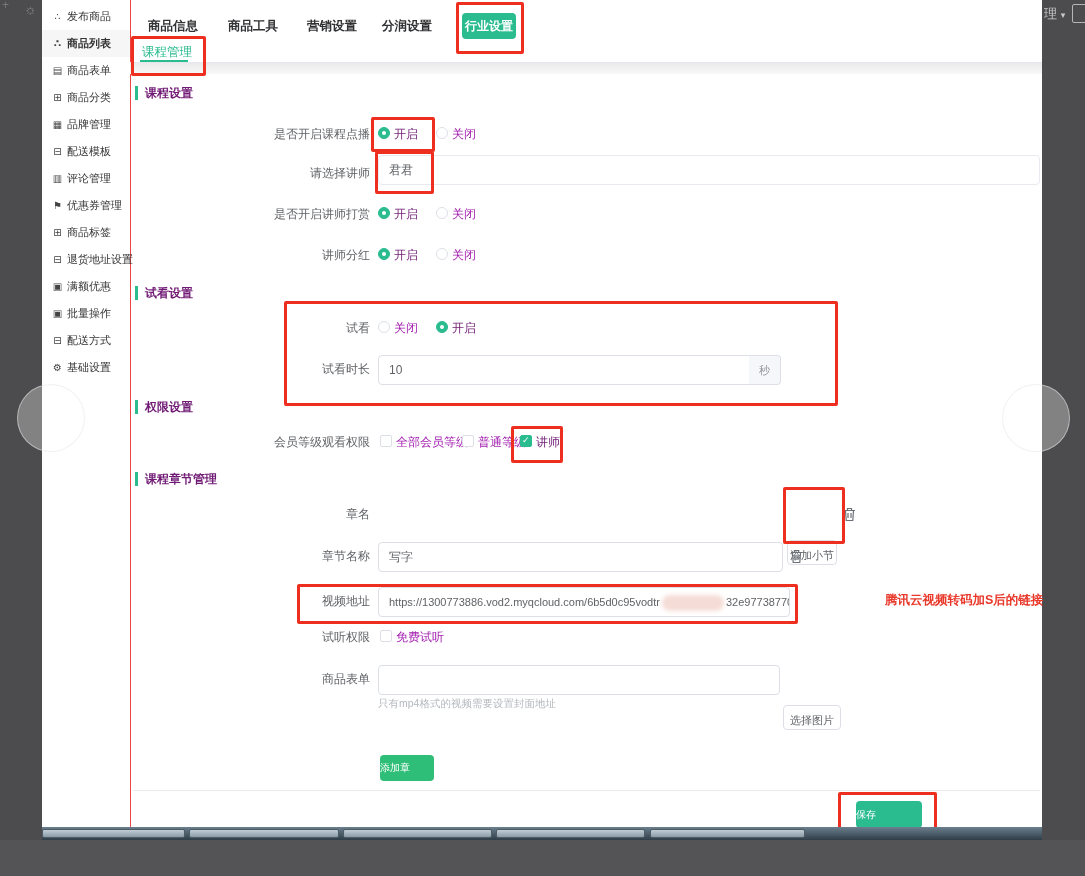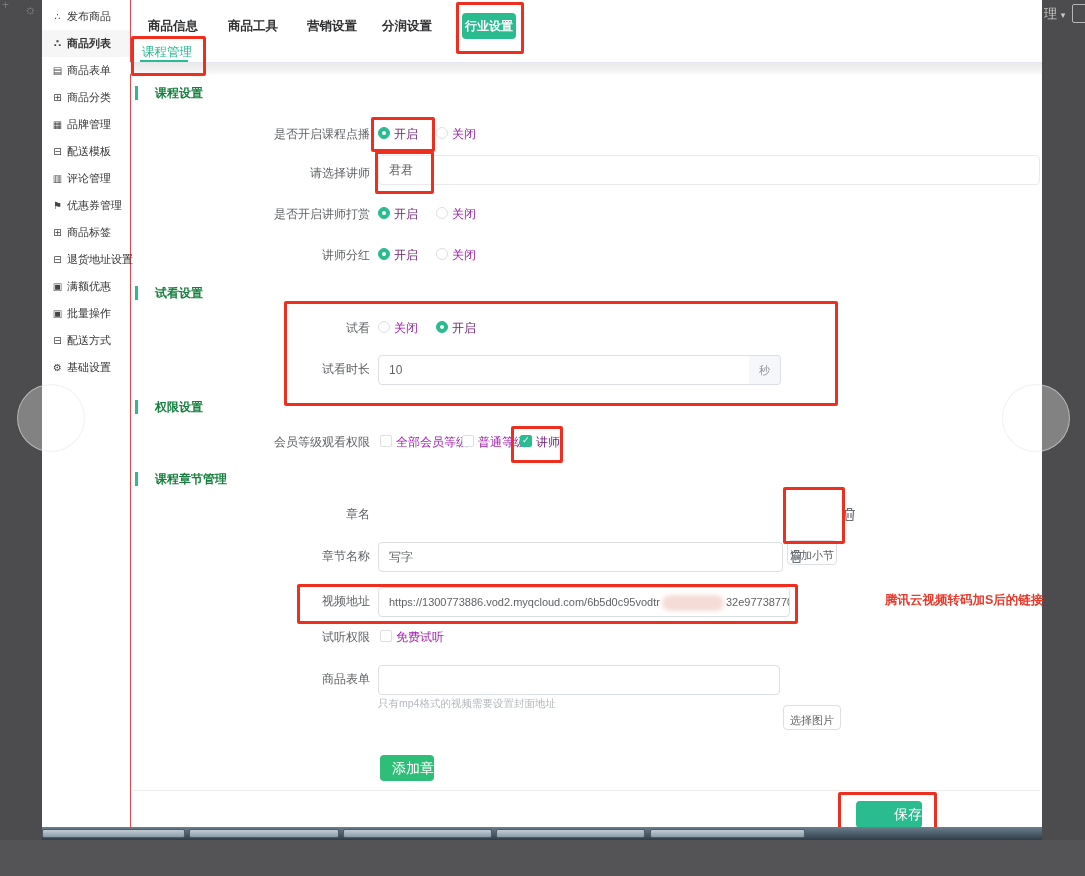--- a/index.html
+++ b/index.html
@@ -14,36 +14,36 @@
   .side-item.active{font-weight:bold;background:#f6f6f6;}
   
   .tab{position:absolute;top:18px;font-size:12.5px;font-weight:bold;color:#303133;cursor:pointer;}
   .tab-btn{position:absolute;left:420px;top:13px;width:54px;height:26px;line-height:26px;text-align:center;
            background:#2abb8f;color:#fff;font-size:12px;font-weight:bold;border-radius:4px;cursor:pointer;}
   .subtab{position:absolute;left:100px;top:44px;font-size:12.5px;color:#2abb8f;cursor:pointer;}
   .subtab-line{position:absolute;left:98px;top:60px;width:48px;height:2px;background:#2abb8f;}
   .hdr-border{position:absolute;left:88px;top:62px;width:912px;height:1px;background:#e4e7ed;}
   .hdr-band{position:absolute;left:88px;top:63px;width:912px;height:11px;background:linear-gradient(#eaeaea,#f8f8f8);}
   
-  .sec-title{position:absolute;left:93px;height:14px;line-height:14px;border-left:3px solid #2abb8f;padding-left:17px;
-             font-size:12px;font-weight:bold;color:#15803d;}
+  .sec-title{position:absolute;left:93px;height:14px;line-height:14px;border-left:3px solid #2abb8f;padding-left:7px;
+             font-size:12px;font-weight:bold;color:#701a75;}
   .flabel{position:absolute;left:88px;width:240px;text-align:right;font-size:12px;color:#606266;height:14px;line-height:14px;white-space:nowrap;}
   .radio{position:absolute;width:12px;height:12px;border:1px solid #dcdfe6;border-radius:50%;box-sizing:border-box;background:#fff;cursor:pointer;}
   .radio.on{background:#2abb8f;border-color:#2abb8f;}
   .radio.on::after{content:'';position:absolute;left:3px;top:3px;width:4px;height:4px;background:#fff;border-radius:50%;}
   .rlabel{position:absolute;font-size:12px;height:14px;line-height:14px;color:#a21caf;cursor:pointer;}
   .rlabel.sel{color:#701a75;}
   .cb{position:absolute;width:12px;height:12px;border:1px solid #dcdfe6;border-radius:2px;box-sizing:border-box;background:#fff;cursor:pointer;}
   .cb.checked{background:#2abb8f;border-color:#2abb8f;}
   .cb.checked::after{content:'✓';position:absolute;left:1px;top:-1px;color:#fff;font-size:9px;font-weight:bold;}
   .inp{position:absolute;height:30px;border:1px solid #dcdfe6;border-radius:4px;box-sizing:border-box;background:#fff;
        font-size:12px;color:#606266;line-height:28px;padding:0 10px;white-space:nowrap;overflow:hidden;cursor:text;}
   .btn-plain{position:absolute;height:25px;border:1px solid #dcdfe6;border-radius:4px;box-sizing:border-box;background:#fff;
        font-size:11px;color:#606266;text-align:center;line-height:28px;cursor:pointer;margin-top:40px;}
-  .btn-green{position:absolute;border-radius:4px;background:#2abb8f;color:#fff;font-size:14px;text-align:right;cursor:pointer;}
+  .btn-green{position:absolute;border-radius:4px;background:#2abb8f;color:#fff;font-size:10px;text-align:left;cursor:pointer;}
   .suffix{position:absolute;height:30px;box-sizing:border-box;border:1px solid #dcdfe6;border-left:none;border-radius:0 4px 4px 0;
        background:#f5f7fa;color:#909399;font-size:11px;text-align:center;line-height:28px;}
   .hint{position:absolute;font-size:10.5px;color:#b4b8bd;}
   .trash{position:absolute;cursor:pointer;}
   .blurpatch{display:inline-block;vertical-align:middle;width:62px;height:16px;margin:0 2px;border-radius:8px;
        background:#f5dcd6;filter:blur(2px);}
   
   .redbox{position:absolute;border:3px solid #ee2f1f;border-radius:2px;pointer-events:none;}
   .rednote{position:absolute;color:#e8392b;font-size:12.5px;font-weight:bold;white-space:nowrap;}
   

